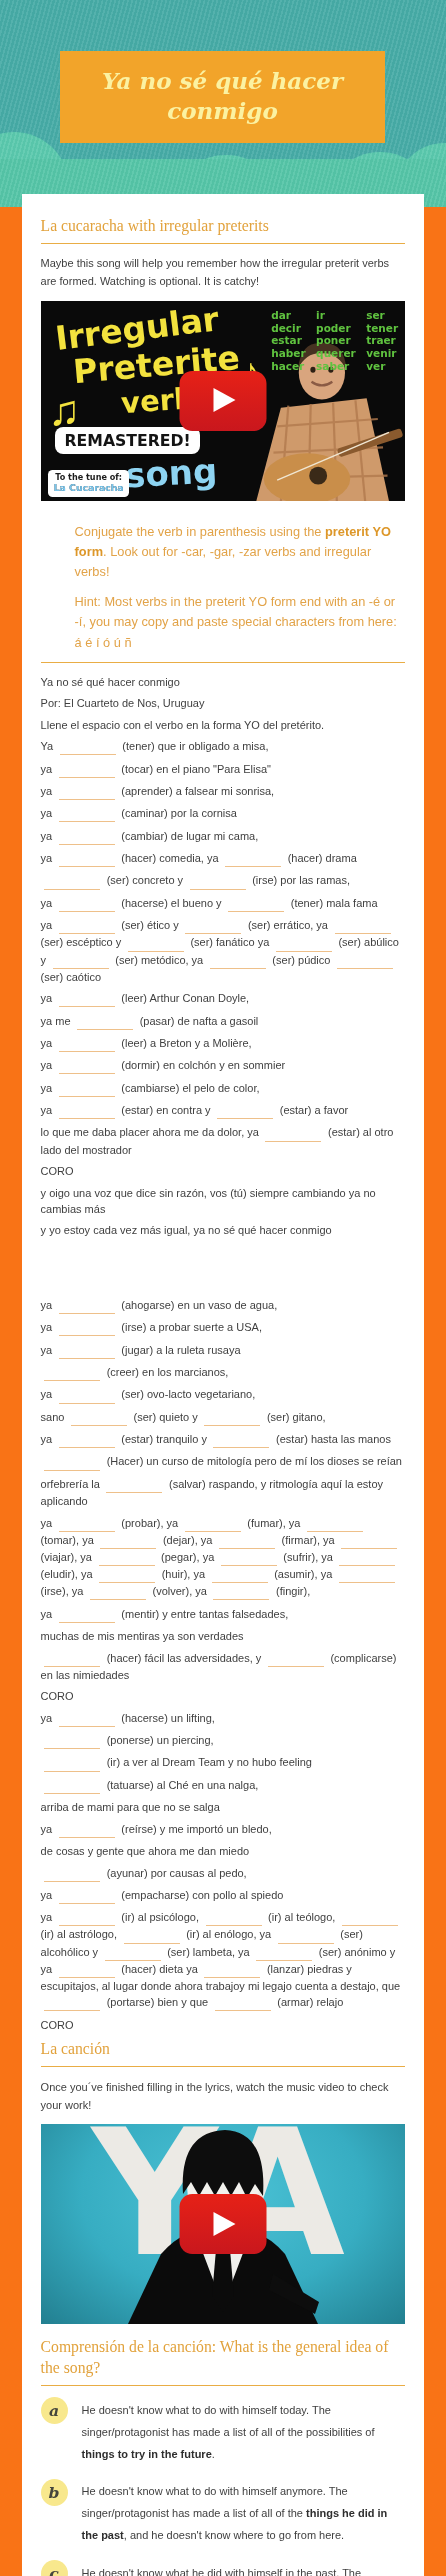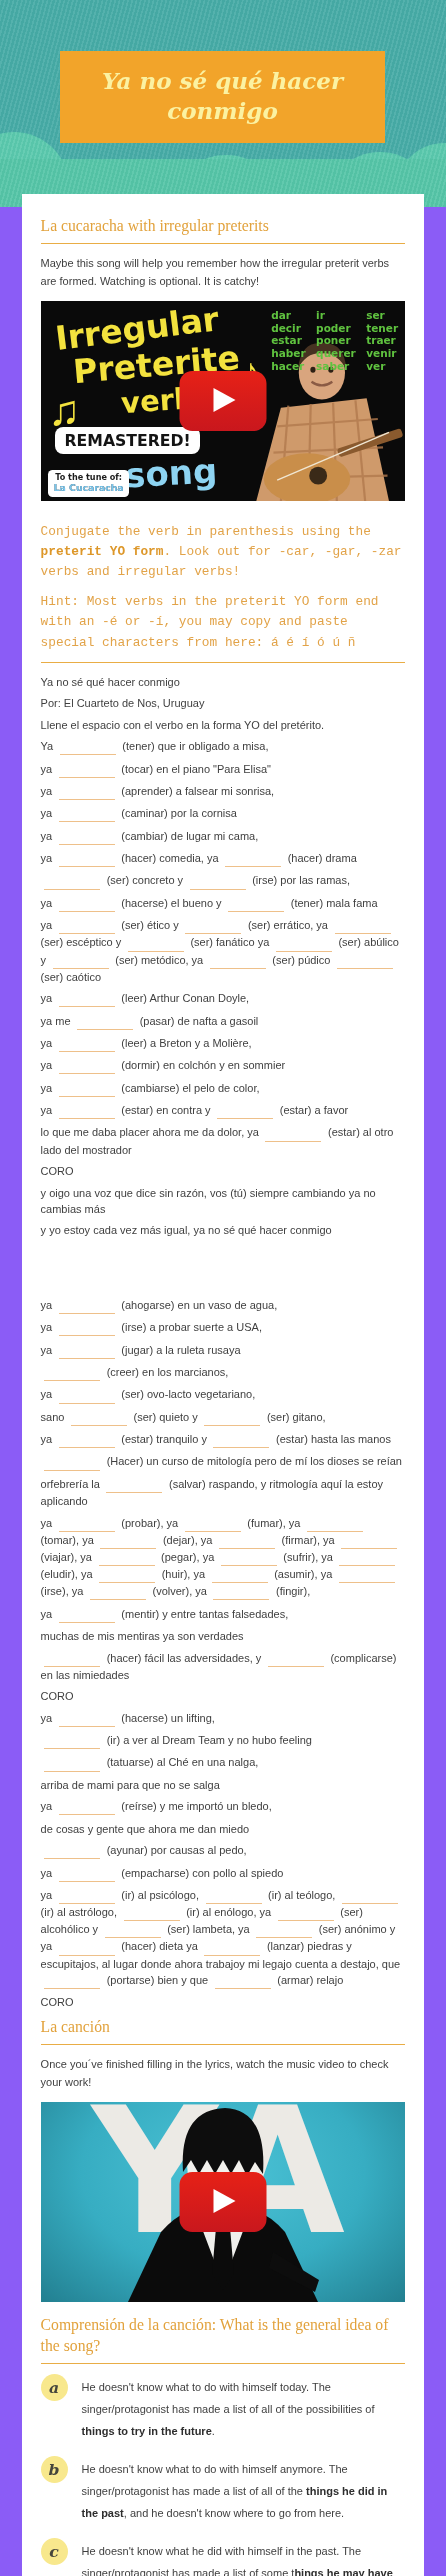--- a/index.html
+++ b/index.html
@@ -1,17 +1,17 @@
 <!DOCTYPE html>
 <html style="font-size:9.3px"><head>
 <meta charset="utf-8">
 <style>
   html,body{margin:0;padding:0;background:#f1f1ef;}
   body{width:446px;font-family:"Liberation Sans",sans-serif;-webkit-font-smoothing:antialiased;}
-  .page{position:relative;width:446px;height:2576px;overflow:hidden;background:#8b5cf6;}
+  .page{position:relative;width:446px;height:2576px;overflow:hidden;background:#f97316;}
 
   
   .hero{position:relative;height:207px;background:#46aba6;overflow:hidden;}
   .hero .stripes{position:absolute;inset:0;z-index:4;pointer-events:none;
     background:repeating-linear-gradient(105deg,rgba(255,255,255,.08) 0 1.7px,rgba(0,0,0,0.02) 1.7px 4.1px);}
   .band{position:absolute;left:0;right:0;bottom:0;height:48px;background:#55c5a7;z-index:2;}
   .cloud{position:absolute;border-radius:50%;background:#5ac9ad;z-index:2;}
   .c1{width:110px;height:110px;left:-41px;bottom:-35px;}
   .c2{width:87px;height:87px;left:35px;bottom:-41px;}
   .c3{width:99px;height:99px;left:93px;bottom:-55px;}
@@ -59,22 +59,22 @@
     background:linear-gradient(#e62117,#c9171d);border-radius:12.8px;z-index:6;cursor:pointer;}
   .play::after{content:"";position:absolute;left:34px;top:17.4px;border-style:solid;
     border-width:12.8px 0 12.8px 22px;border-color:transparent transparent transparent #ffffff;}
 
   .v2{background:radial-gradient(ellipse at 50% 35%,#4cc3d6 0%,#37adc2 55%,#227f90 100%);}
   .ya-letters{position:absolute;left:0;top:-32px;width:100%;text-align:center;font-family:"DejaVu Sans",sans-serif;
     font-weight:bold;font-size:174px;letter-spacing:9.3px;color:#eceae5;z-index:1;}
   .suitman{position:absolute;left:50%;bottom:0;transform:translateX(-50%);height:100%;z-index:2;}
 
   
-  .instructions{margin-top:21px;font-family:Liberation Mono, monospace;color:#e2a348;
-    font-size:12.8px;line-height:20.3px;}
+  .instructions{margin-top:21px;font-family:Liberation Sans, sans-serif;color:#e2a348;
+    font-size:12.8px;line-height:20.3px;margin-left:34px;}
   .instructions p{margin:0 0 9.3px;}
   .instructions b{font-weight:bold;color:#dd9729;}
 
   
   .lyrics{margin-top:2.3px;}
   .lyric{font-size:11px;line-height:16.3px;color:#3f3f3f;margin:0 0 5.2px;}
   .blank{display:inline-block;width:56px;height:14px;margin:0 3.5px;vertical-align:-5.2px;
     border-bottom:1.2px solid #eec08a;}
   .spacer{height:53px;}
 
@@ -213,20 +213,21 @@
         <p class="lyric">sano <span class="blank"></span> (ser) quieto y <span class="blank"></span> (ser) gitano,</p>
         <p class="lyric">ya <span class="blank"></span> (estar) tranquilo y <span class="blank"></span> (estar) hasta las manos</p>
         <p class="lyric"><span class="blank"></span> (Hacer) un curso de mitología pero de mí los dioses se reían</p>
         <p class="lyric">orfebrería la <span class="blank"></span> (salvar) raspando, y ritmología aquí la estoy aplicando</p>
         <p class="lyric">ya <span class="blank"></span> (probar), ya <span class="blank"></span> (fumar), ya <span class="blank"></span> (tomar), ya <span class="blank"></span> (dejar), ya <span class="blank"></span> (firmar), ya <span class="blank"></span> (viajar), ya <span class="blank"></span> (pegar), ya <span class="blank"></span> (sufrir), ya <span class="blank"></span> (eludir), ya <span class="blank"></span> (huir), ya <span class="blank"></span> (asumir), ya <span class="blank"></span> (irse), ya <span class="blank"></span> (volver), ya <span class="blank"></span> (fingir),</p>
         <p class="lyric">ya <span class="blank"></span> (mentir) y entre tantas falsedades,</p>
         <p class="lyric">muchas de mis mentiras ya son verdades</p>
         <p class="lyric"><span class="blank"></span> (hacer) fácil las adversidades, y <span class="blank"></span> (complicarse) en las nimiedades</p>
         <p class="lyric">CORO</p>
         <p class="lyric">ya <span class="blank"></span> (hacerse) un lifting,</p>
+        <p class="lyric"><span class="blank"></span> (ponerse) un piercing,</p>
         <p class="lyric"><span class="blank"></span> (ir) a ver al Dream Team y no hubo feeling</p>
         <p class="lyric"><span class="blank"></span> (tatuarse) al Ché en una nalga,</p>
         <p class="lyric">arriba de mami para que no se salga</p>
         <p class="lyric">ya <span class="blank"></span> (reírse) y me importó un bledo,</p>
         <p class="lyric">de cosas y gente que ahora me dan miedo</p>
         <p class="lyric"><span class="blank"></span> (ayunar) por causas al pedo,</p>
         <p class="lyric">ya <span class="blank"></span> (empacharse) con pollo al spiedo</p>
         <p class="lyric">ya <span class="blank"></span> (ir) al psicólogo, <span class="blank"></span> (ir) al teólogo, <span class="blank"></span> (ir) al astrólogo, <span class="blank"></span> (ir) al enólogo, ya <span class="blank"></span> (ser) alcohólico y <span class="blank"></span> (ser) lambeta, ya <span class="blank"></span> (ser) anónimo y ya <span class="blank"></span> (hacer) dieta ya <span class="blank"></span> (lanzar) piedras y escupitajos, al lugar donde ahora trabajoy mi legajo cuenta a destajo, que <span class="blank"></span> (portarse) bien y que <span class="blank"></span> (armar) relajo</p>
         <p class="lyric">CORO</p>
       </div>

